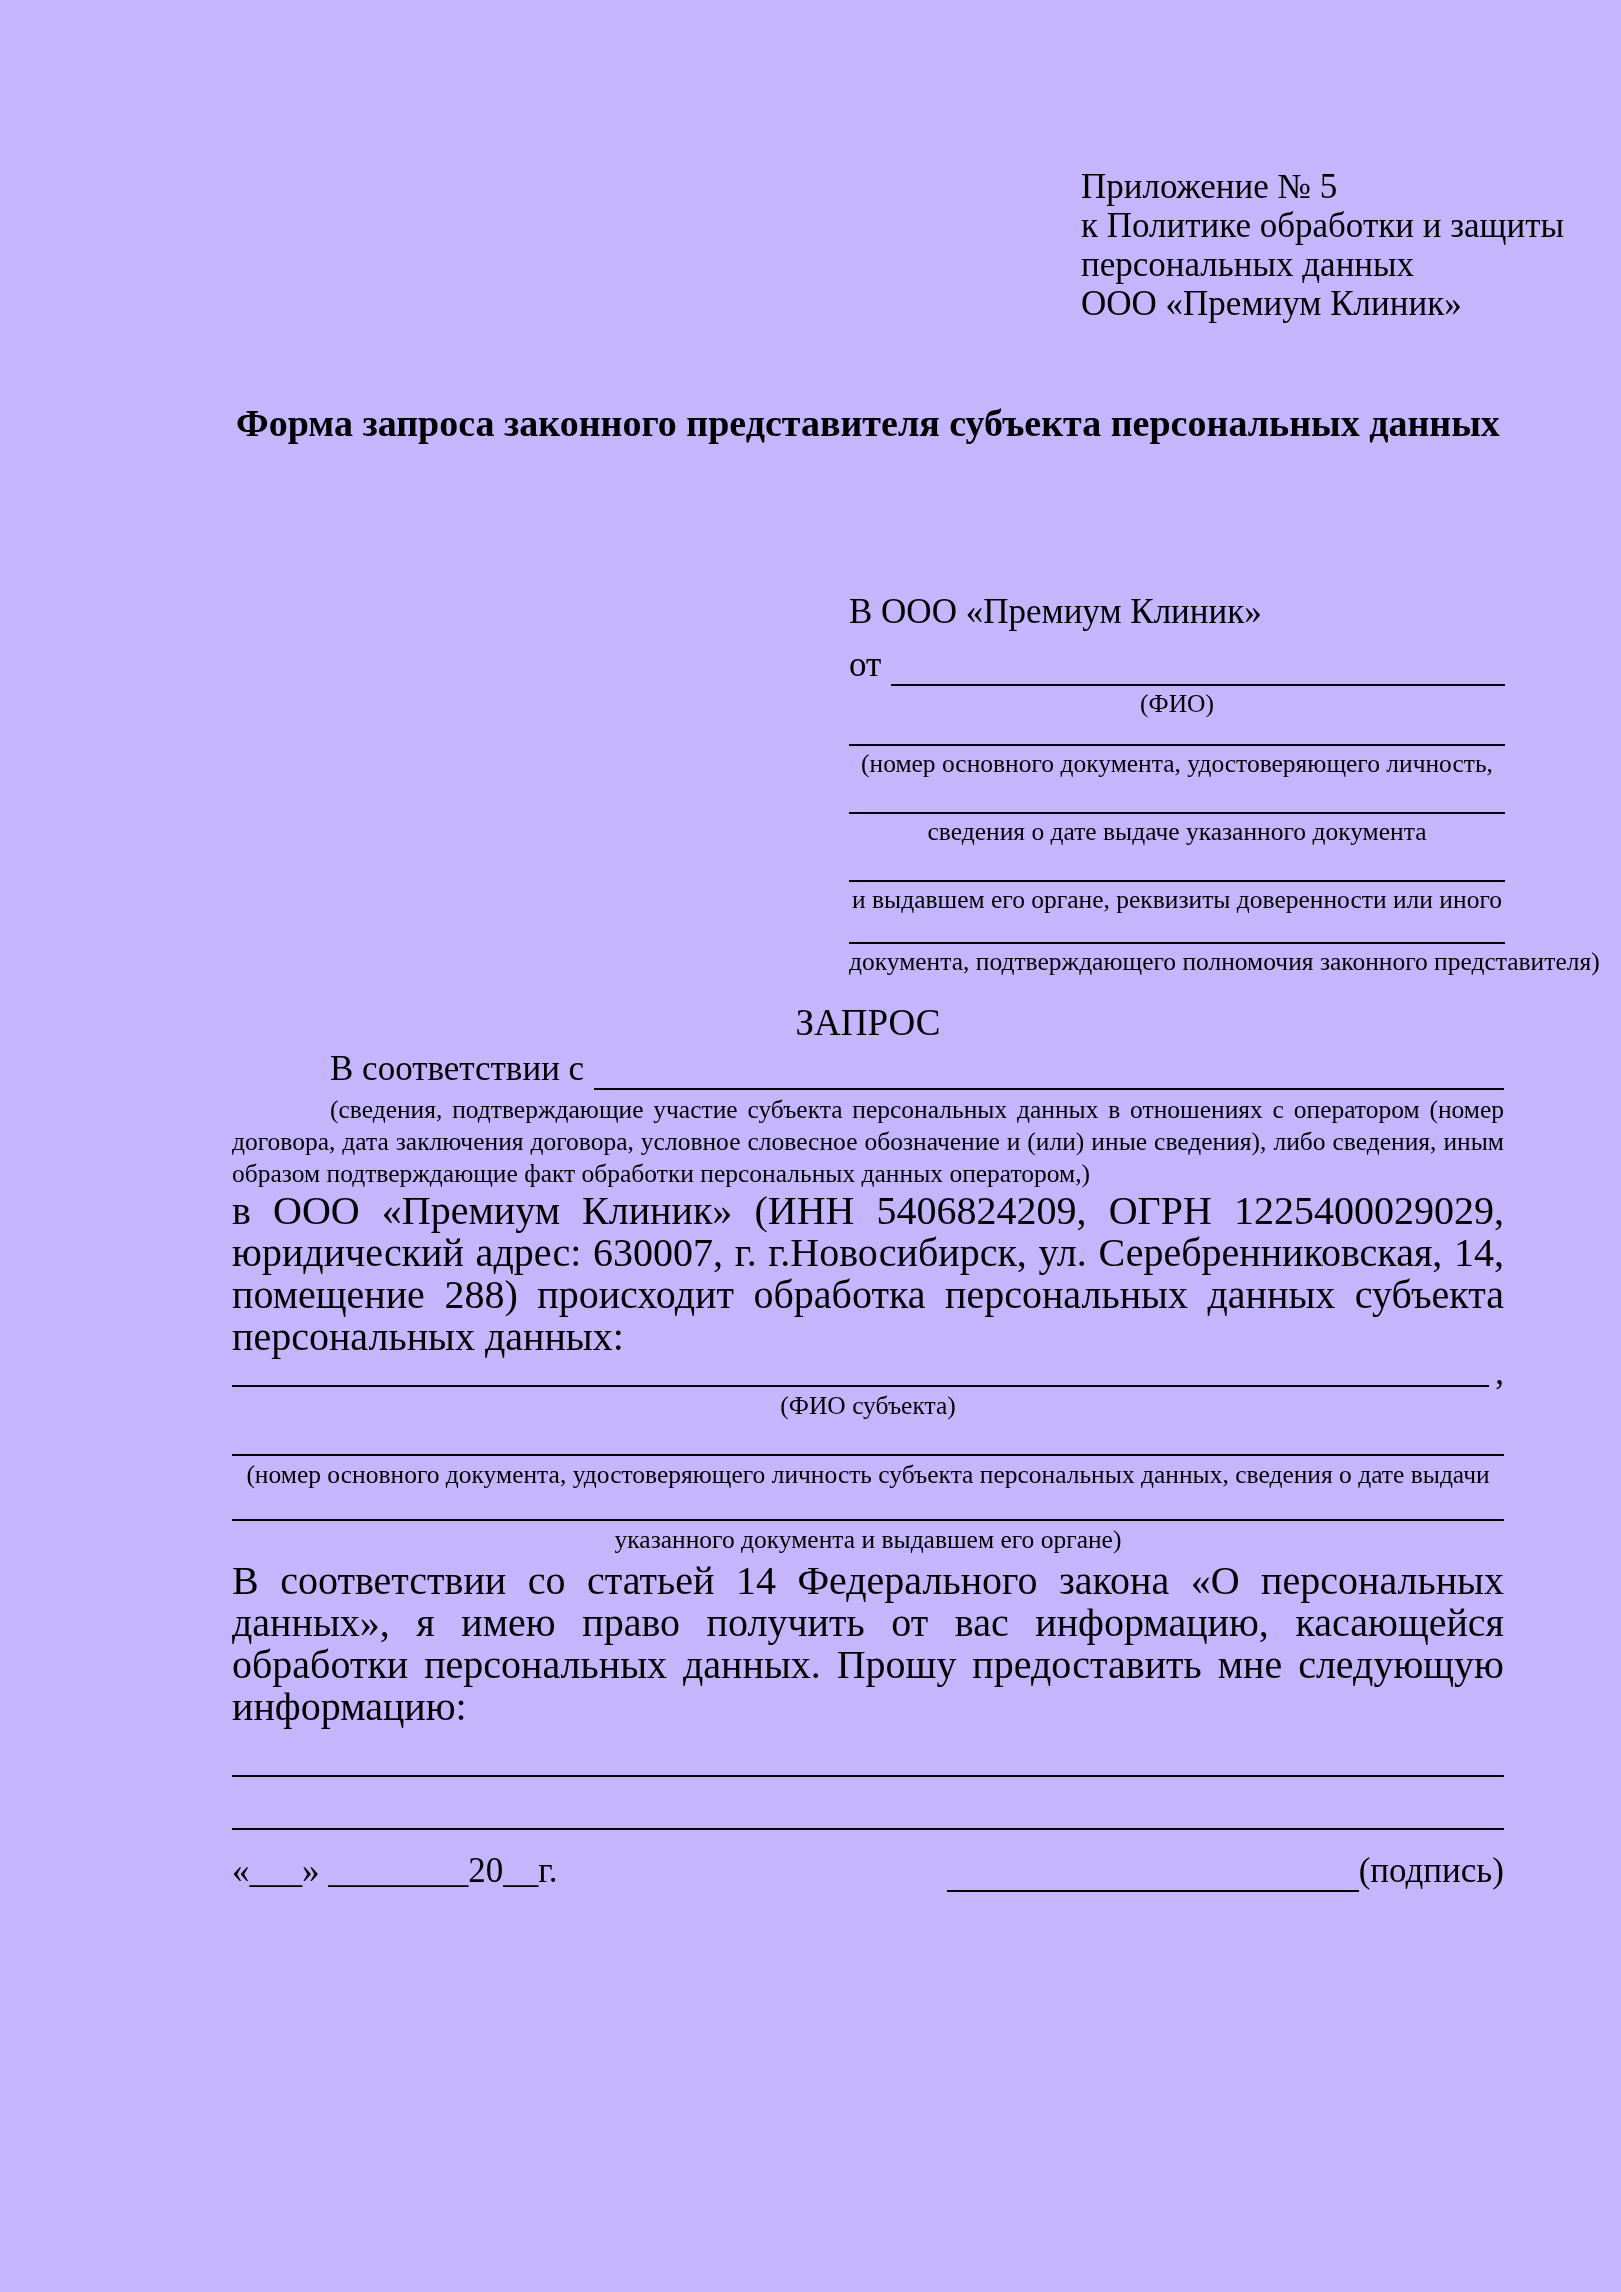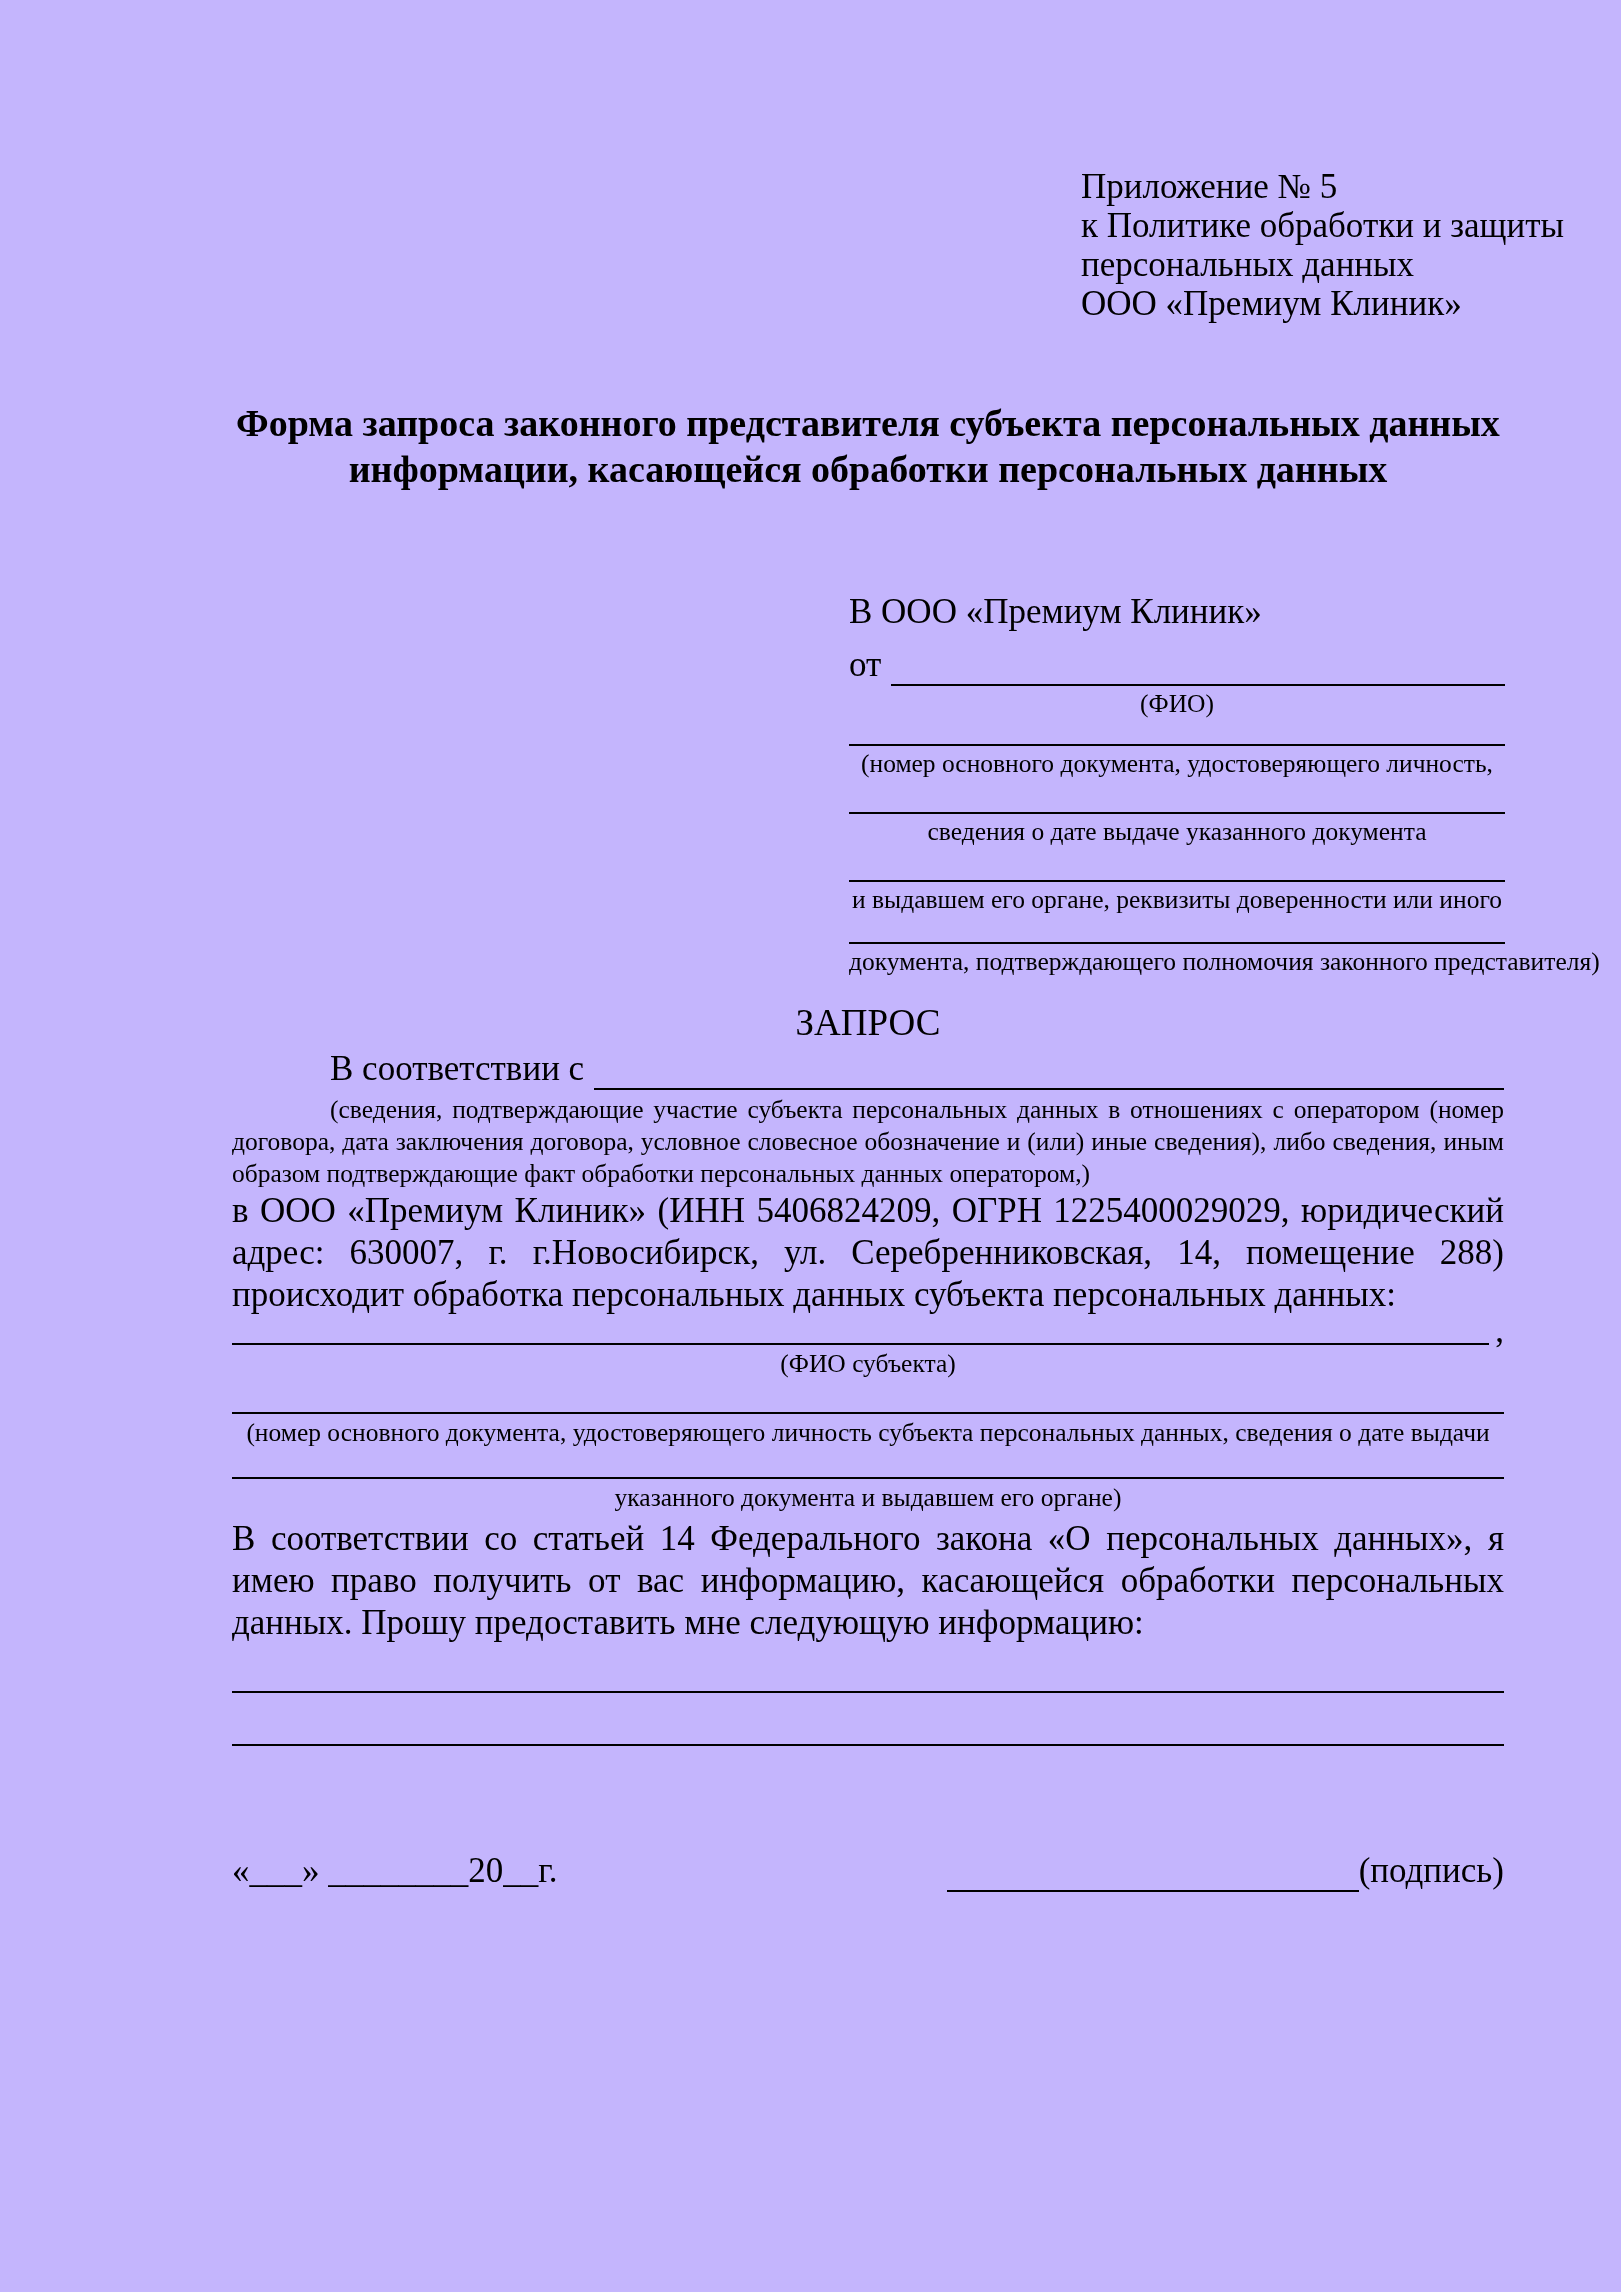--- a/index.html
+++ b/index.html
@@ -28,21 +28,21 @@
   .fill { border-bottom:2.9px solid #000; }
   .h26 { height:25.5px; } .h28 { height:27.4px; } .h30 { height:29px; }
   .h34 { height:33px; } .h48 { height:47px; } .h52 { height:51px; }
   
   .zapros { position:absolute; left:232px; top:1002px; width:1272px; text-align:center; font-size:37px; }
   
   .body { position:absolute; left:232px; top:1047px; width:1272px; }
   .intro-row { height:43px; padding-left:98px; }
   .intro-row .lbl { align-self:flex-end; white-space:nowrap; }
   .smallcap-par { font-size:25.5px; line-height:32px; text-align:justify; text-indent:98px; margin-top:3.9px; }
-  .par { font-size:35px; line-height:42px; text-align:justify; }
+  .par { font-size:40px; line-height:42px; text-align:justify; }
   .fio-row { height:29px; }
   .fio-row .comma { align-self:flex-end; line-height:29px; }
   .fio-row .fillflex { margin-left:0; margin-right:5.9px; }
   .capwide { font-size:25.5px; line-height:30px; text-align:center; white-space:nowrap; margin-top:3.9px; }
   .rights { margin-top:5.9px; }
   .answer { margin-top:11.8px; text-indent:98px; }
   .inline-fill { display:inline-block; width:755px; border-bottom:2.9px solid #000; height:29px; }
   
   .footer { position:absolute; left:232px; top:1849px; width:1272px; display:flex; justify-content:space-between; align-items:flex-end; font-size:35px; }
   .sig { display:flex; align-items:flex-end; }
@@ -56,21 +56,20 @@
 
   <div class="apx">
     <div>Приложение № 5</div>
     <div>к Политике обработки и защиты</div>
     <div>персональных данных</div>
     <div>ООО «Премиум Клиник»</div>
   </div>
 
   <div class="title">
     <div>Форма запроса законного представителя субъекта персональных данных</div>
-    <div>информации, касающейся обработки персональных данных</div>
   </div>
 
   <div class="addr">
     <div class="addr-to">В ООО «Премиум Клиник»</div>
     <div class="flexrow addr-from">
       <span class="lbl">от</span>
       <span class="fillflex"></span>
     </div>
     <div class="cap">(ФИО)</div>
     <div class="fill h26"></div>

